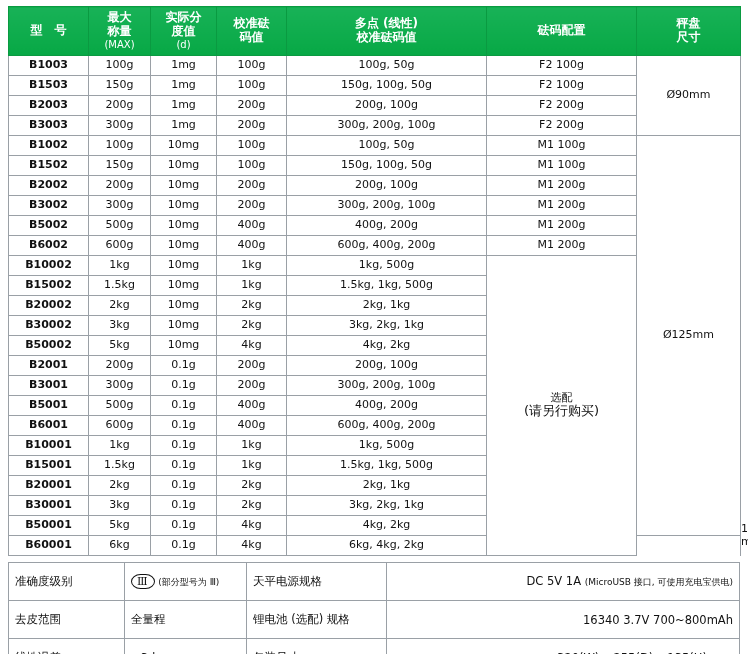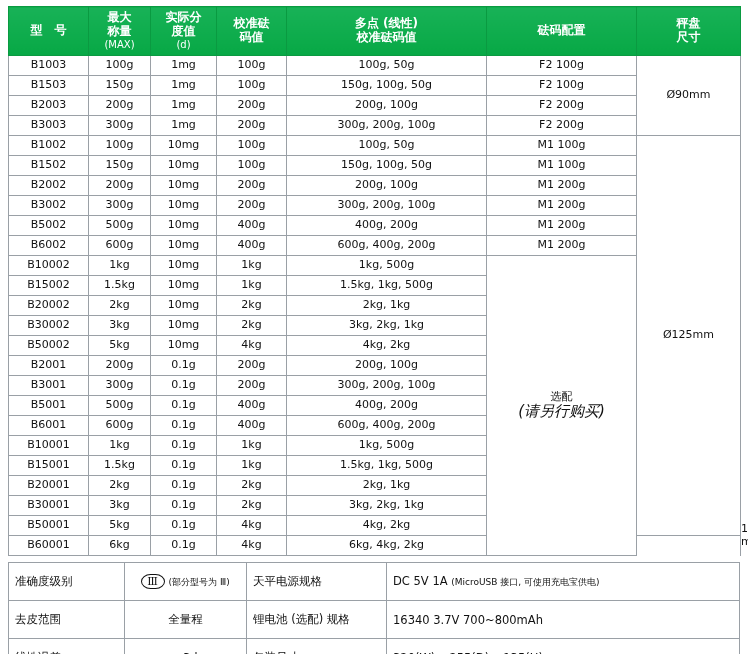--- a/index.html
+++ b/index.html
@@ -27,37 +27,37 @@
     background:#0cb04a;
     background:linear-gradient(#18b257,#07a845);
     color:#fff;
     font-weight:bold;
     font-size:12px;
     height:44px;
     border:1px solid #0a9a41;
     padding:2px 1px;
   }
   .main-table thead th .sub{font-size:10px;font-weight:normal;display:block;}
-  .main-table td.model{font-weight:normal;}
+  .main-table td.model{font-weight:bold;}
   .main-table td{background:#fff;}
 
   .spec-table{width:732px;margin-top:6px;}
   .spec-table td{
     border:1px solid #9aa0a6;
     font-size:11.5px;
     height:21px;
     padding:8px 6px;
     vertical-align:middle;
   }
   .spec-table td.lbl{width:116px;text-align:left;}
-  .spec-table td.val{width:122px;text-align:center;margin-top:32px;}
+  .spec-table td.val{width:122px;text-align:left;margin-top:32px;}
   .spec-table td.lbl2{width:140px;text-align:left;}
-  .spec-table td.val2{text-align:left;}
+  .spec-table td.val2{text-align:right;}
   .small{font-size:9px;}
-  .tiny{font-size:15px;font-style:italic;}
+  .tiny{font-size:13px;}
 
   .oiml{
     display:inline-block;
     border:1.5px solid #111;
     border-radius:40% / 50%;
     padding:0 5px;
     font-size:11px;
     letter-spacing:1px;
     line-height:13px;
     font-family:"DejaVu Serif","Liberation Serif",serif;

